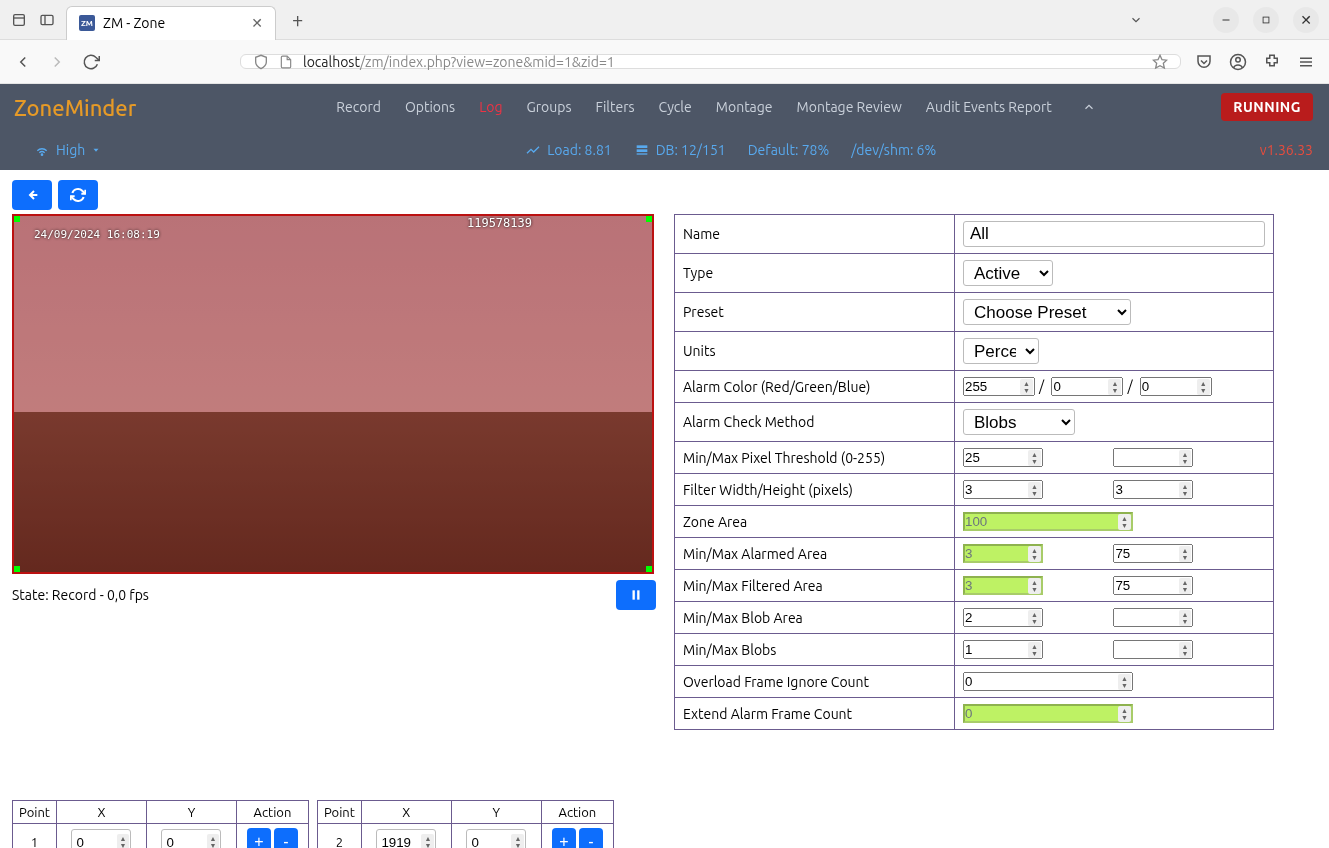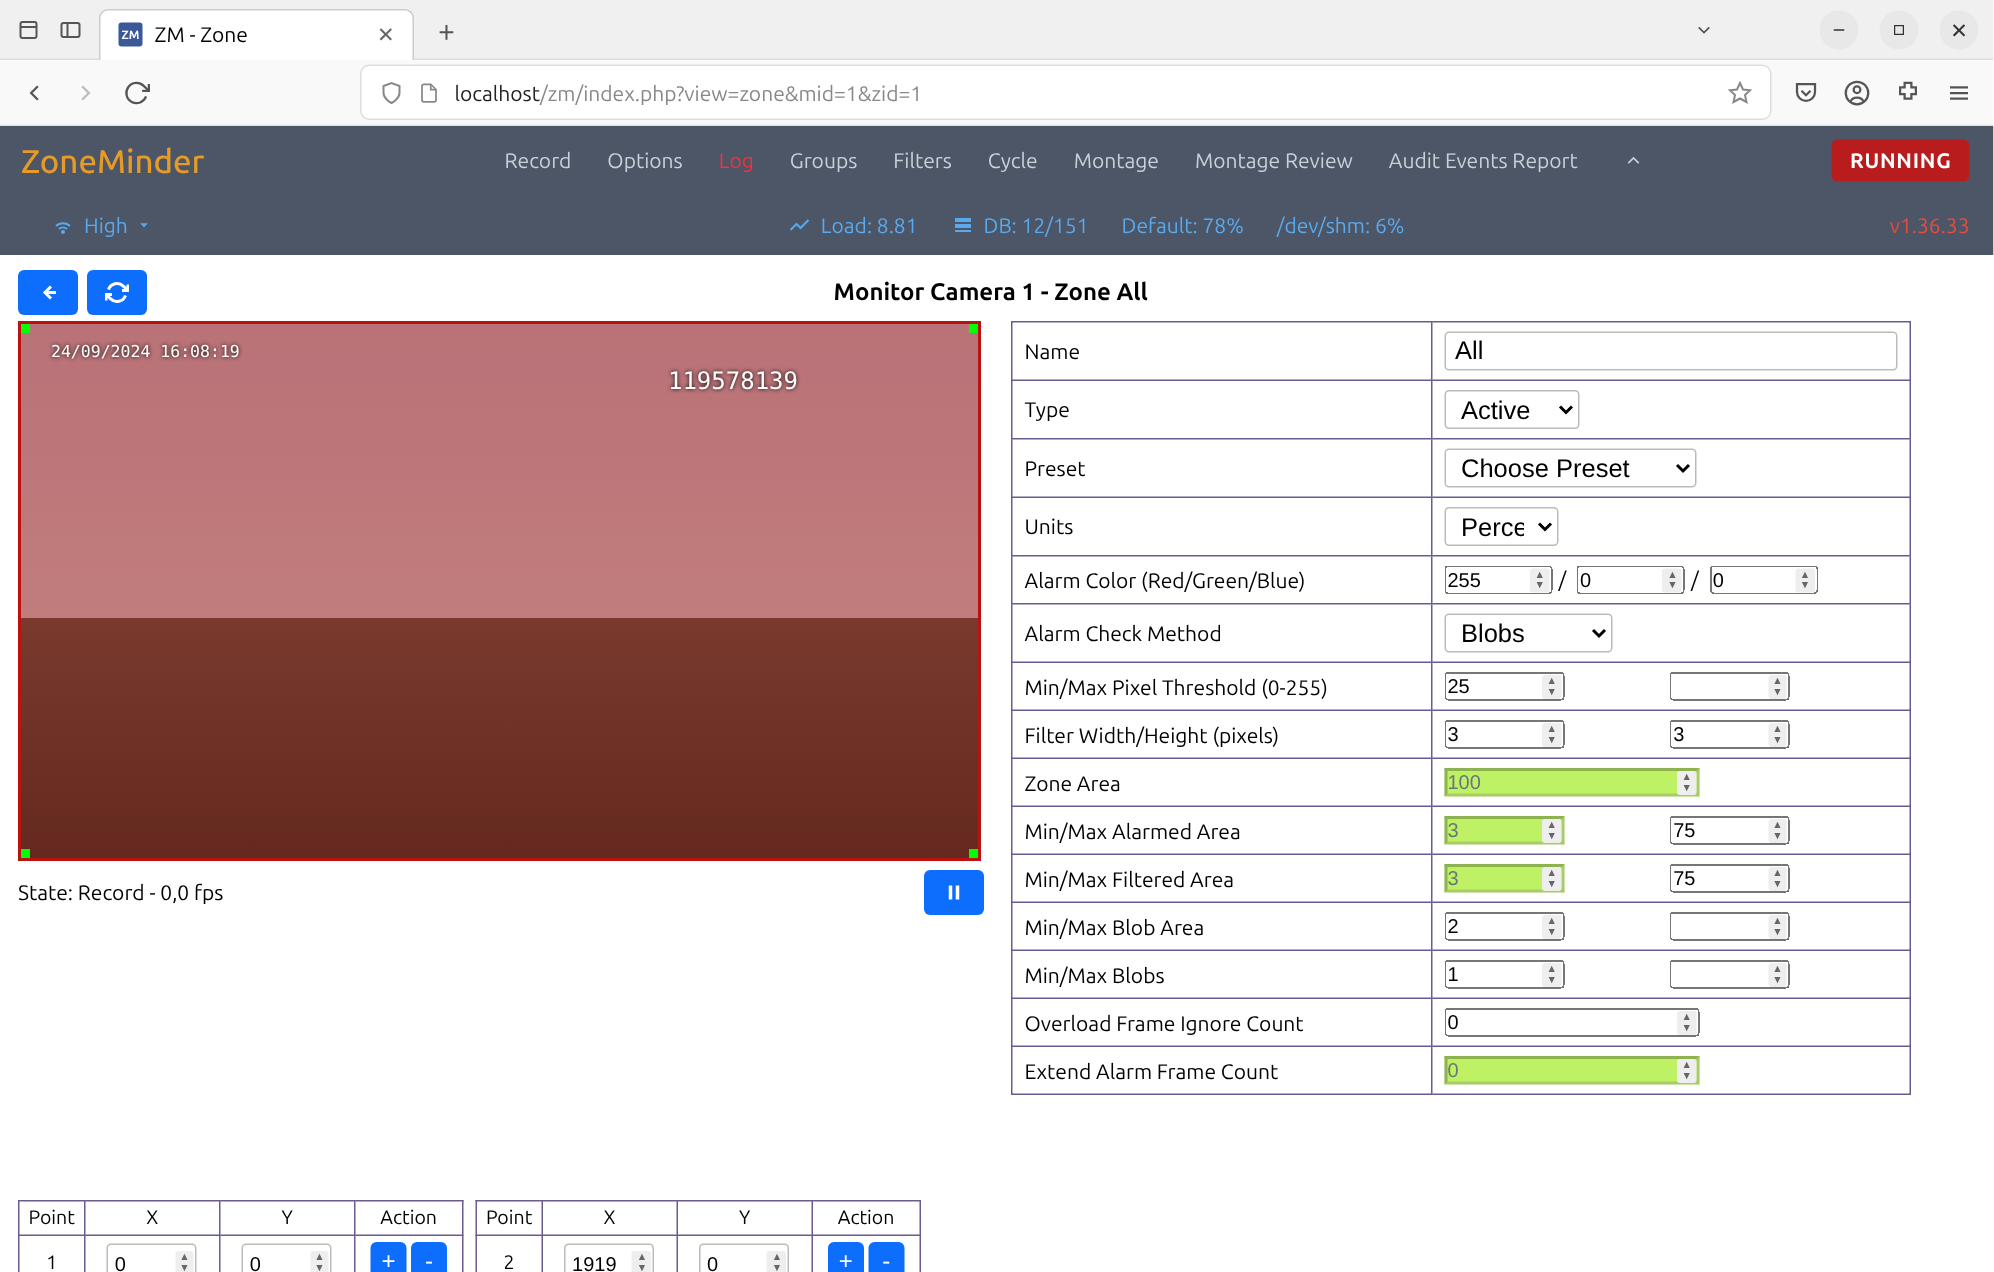--- a/index.html
+++ b/index.html
@@ -12,21 +12,21 @@
 .tab .favicon { width: 16px; height: 16px; background: #3b5998; color: #fff; font-size: 8px; font-weight: bold; display: inline-flex; align-items: center; justify-content: center; border-radius: 2px; }
 .tab .close { color: #666; }
 .newtab { color: #555; font-size: 20px; padding: 0 6px; }
 .chrome-spacer { flex: 1; }
 .chrome-controls { display: flex; gap: 14px; color: #333; }
 .chrome-controls .ctrl { width: 26px; height: 26px; border-radius: 50%; background: #e8e8e8; display: inline-flex; align-items: center; justify-content: center; font-size: 14px; }
 
 .addrbar { background: #f9f9f9; height: 44px; display: flex; align-items: center; padding: 0 14px; gap: 14px; border-bottom: 1px solid #e5e5e5; }
 .addrbar .nav-icon { color: #555; width: 20px; }
 .addrbar .nav-icon.disabled { color: #bbb; }
-.urlbox { flex: 1; display: flex; align-items: center; gap: 10px; background: #fff; border: 1px solid #ddd; border-radius: 6px; height: 37px; padding: 0 12px; color: #555; }
+.urlbox { flex: 1; display: flex; align-items: center; gap: 10px; background: #fff; border: 1px solid #ddd; border-radius: 6px; height: 15px; padding: 0 12px; color: #555; }
 .urlbox .url-main { color: #222; }
 .urlbox .url-rest { color: #888; }
 .url-spacer { flex: 1; }
 .addrbar .right-icons { display: flex; gap: 16px; color: #555; }
 
 
 .app-header { background: #4d5666; color: #bfc6d1; }
 .header-row1 { display: flex; align-items: center; height: 46px; padding: 0 16px 0 14px; }
 .brand { color: #e69a27; font-size: 22px; font-weight: 500; margin-right: 200px; }
 .nav-items { display: flex; gap: 24px; align-items: center; }
@@ -46,21 +46,21 @@
 .btn { background: #0d6efd; color: #fff; border: none; border-radius: 4px; height: 30px; min-width: 40px; display: inline-flex; align-items: center; justify-content: center; font-size: 16px; cursor: pointer; }
 .page-title { flex: 1; text-align: center; font-weight: 700; font-size: 16px; margin-left: -100px; }
 
 .cols { display: flex; gap: 18px; align-items: flex-start; }
 .left-col { width: 644px; }
 .right-col { width: 600px; }
 
 .video-frame { position: relative; width: 642px; height: 360px; border: 2px solid #b11; background: linear-gradient(to bottom, #7a4850 0%, #8a5a60 40%, #5a4a38 60%, #364028 100%); overflow: hidden; }
 .video-frame::after { content: ""; position: absolute; inset: 0; background: rgba(180, 30, 30, 0.35); }
 .video-frame .ts { position: absolute; top: 12px; left: 20px; color: #fff; font-family: monospace; font-size: 11px; z-index: 2; text-shadow: 0 0 3px #000; }
-.video-frame .fr { position: absolute; top: 28px; right: 120px; color: #fff; font-family: monospace; font-size: 16px; z-index: 2; text-shadow: 0 0 3px #000; }
+.video-frame .fr { position: absolute; top: 0; right: 120px; color: #fff; font-family: monospace; font-size: 12px; z-index: 2; text-shadow: 0 0 3px #000; }
 .video-frame .corner { position: absolute; width: 8px; height: 8px; background: #0f0; z-index: 3; }
 .video-frame .c1 { top: -2px; left: -2px; }
 .video-frame .c2 { top: -2px; right: -2px; }
 .video-frame .c3 { bottom: -2px; left: -2px; }
 .video-frame .c4 { bottom: -2px; right: -2px; }
 .sky { position: absolute; top: 0; left: 0; right: 0; height: 55%; background: linear-gradient(to bottom, #bca0a8, #c8b0b0); }
 .ground { position: absolute; bottom: 0; left: 0; right: 0; height: 45%; background: linear-gradient(to top, #3a3020, #5a4a38); }
 
 .state-row { display: flex; align-items: center; margin-top: 6px; }
 .state-text { font-size: 14px; }
@@ -259,21 +259,20 @@
           <line x1="9" y1="12" x2="20" y2="12"></line>
         </svg>
     </button>
     <button class="btn">
       <svg width="16" height="16" viewBox="0 0 24 24" fill="none" stroke="currentColor" stroke-width="3">
           <path d="M23 4v6h-6"></path>
           <path d="M1 20v-6h6"></path>
           <path d="M3.51 9a9 9 0 0 1 14.85-3.36L23 10M1 14l4.64 4.36A9 9 0 0 0 20.49 15"></path>
         </svg>
     </button>
-    <div class="page-title">Monitor Camera 1 - Zone All</div>
   </div>
 
   <div class="cols">
 
     <div class="left-col">
       <div class="video-frame">
         <div class="sky"></div>
           <div class="ground"></div>
         <span class="ts">24/09/2024 16:08:19</span>
         <span class="fr">119578139</span>

